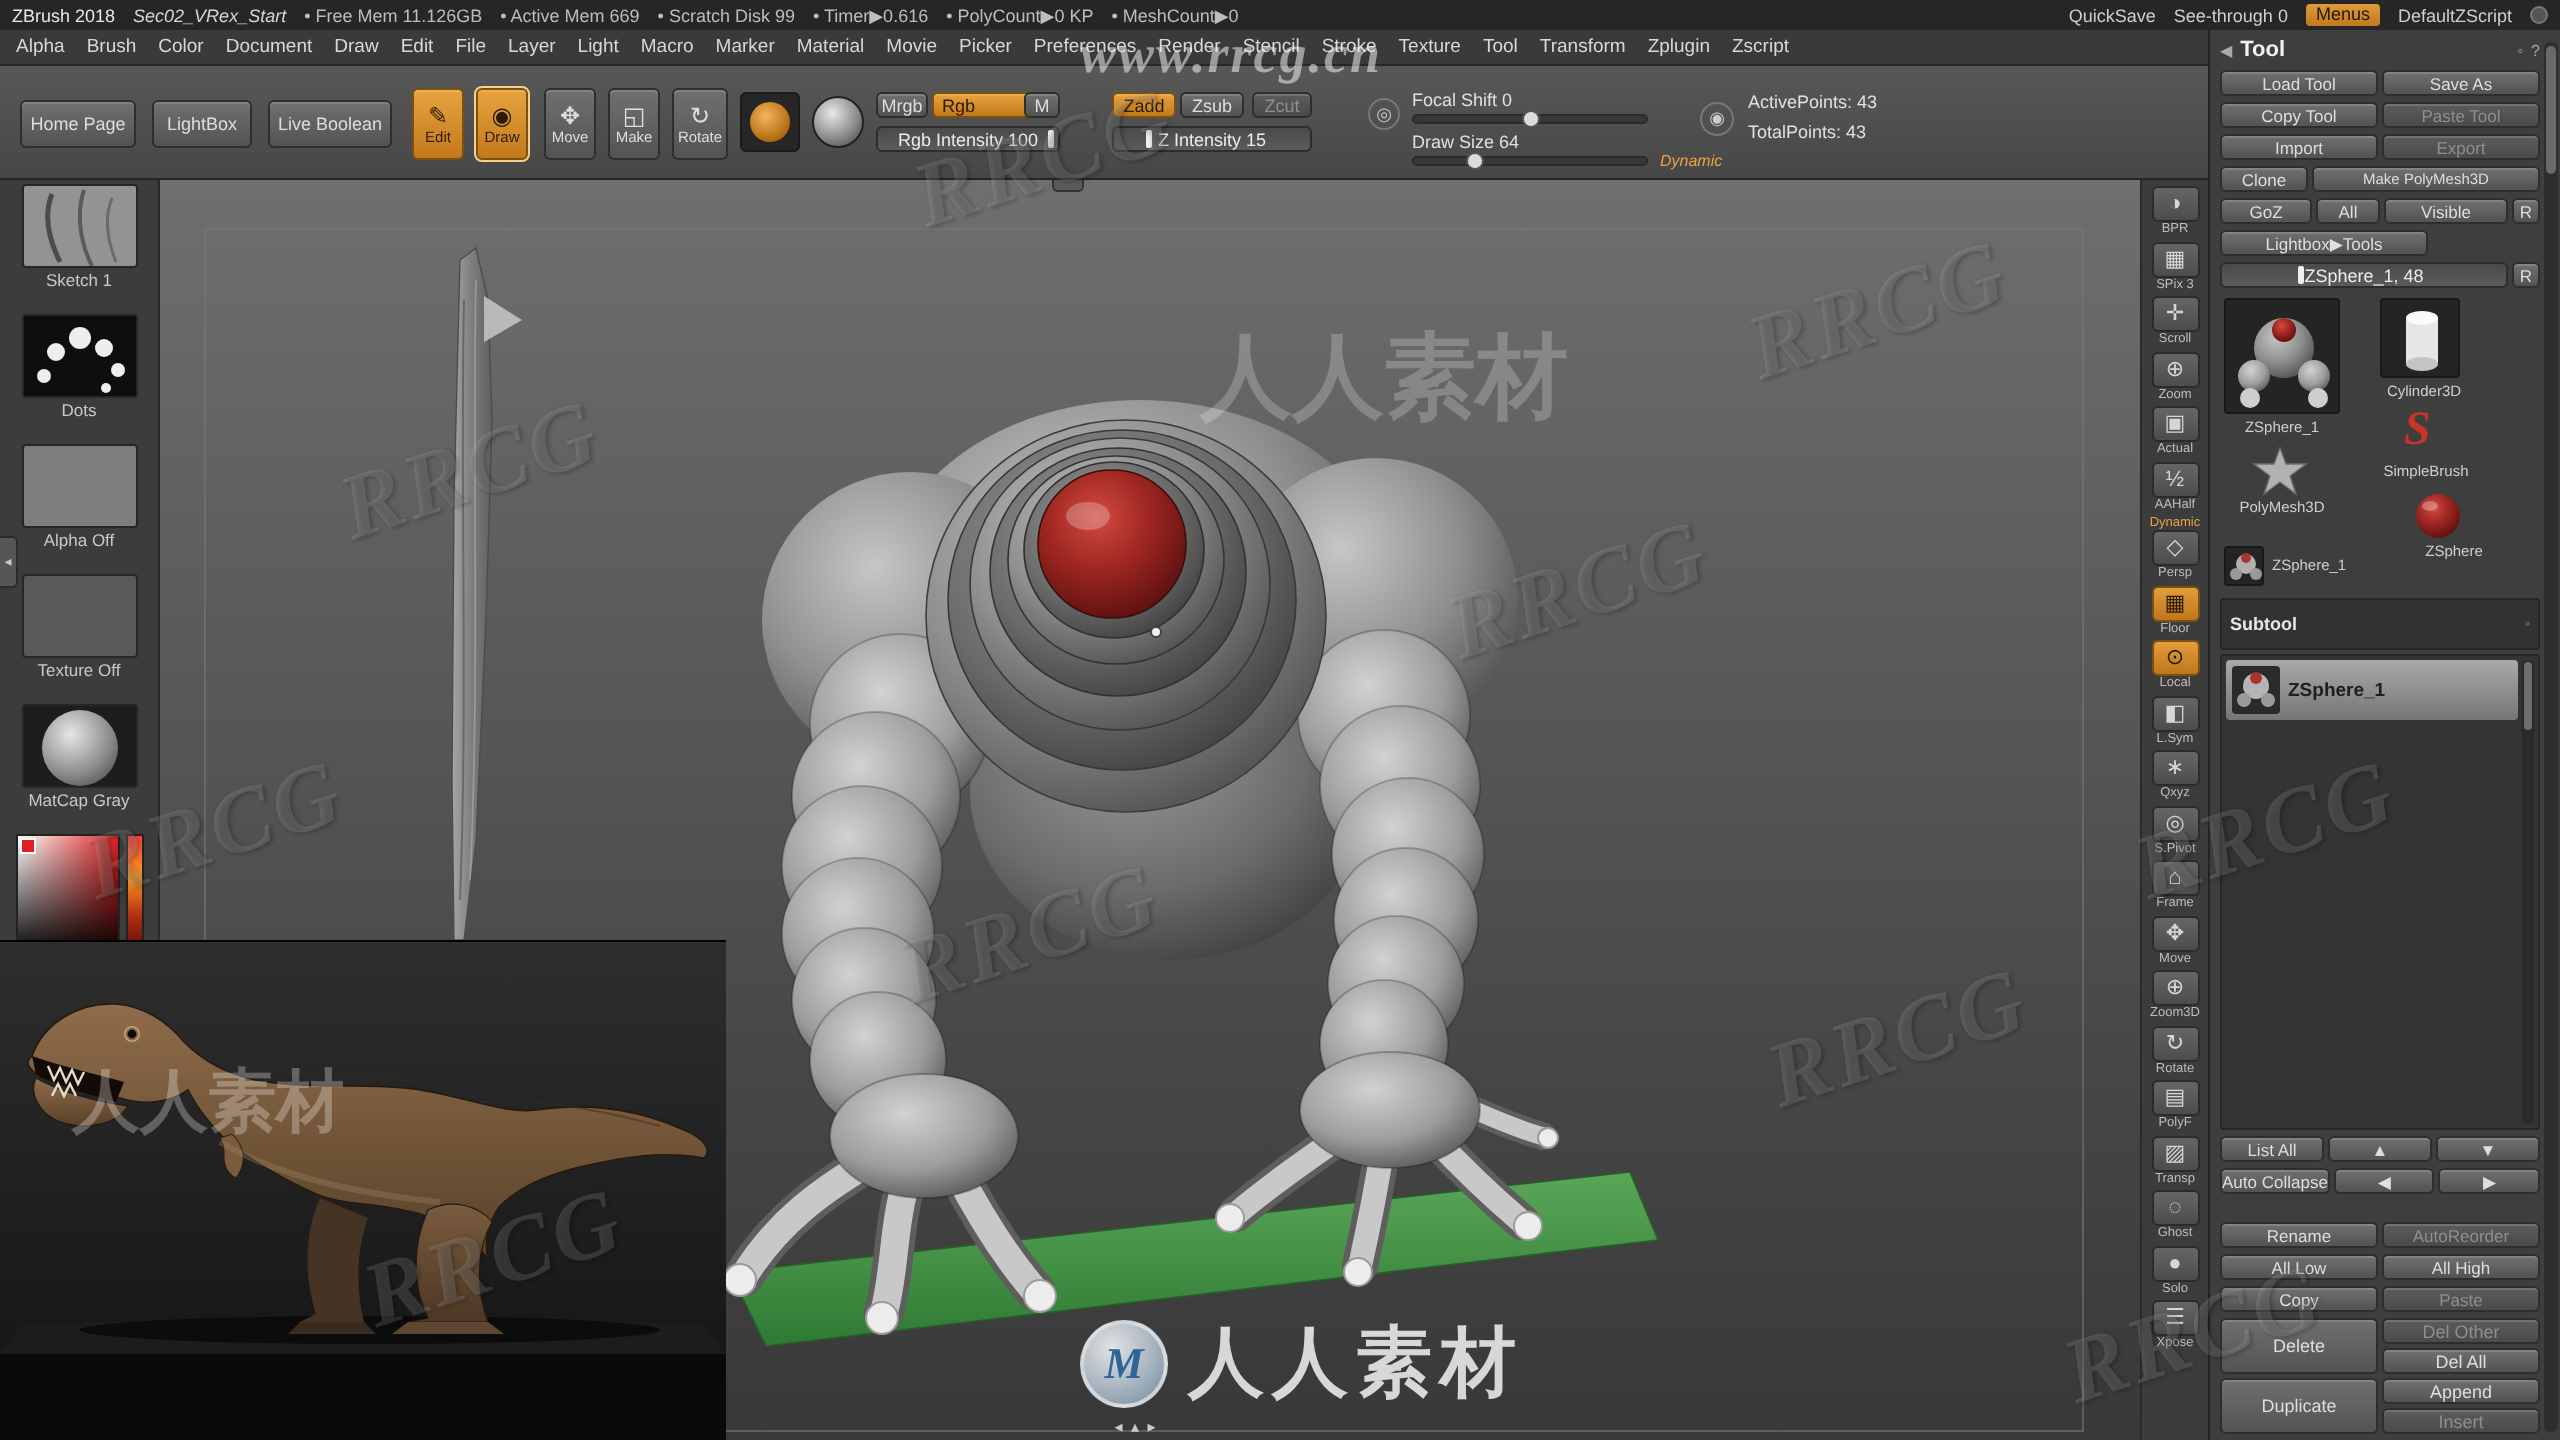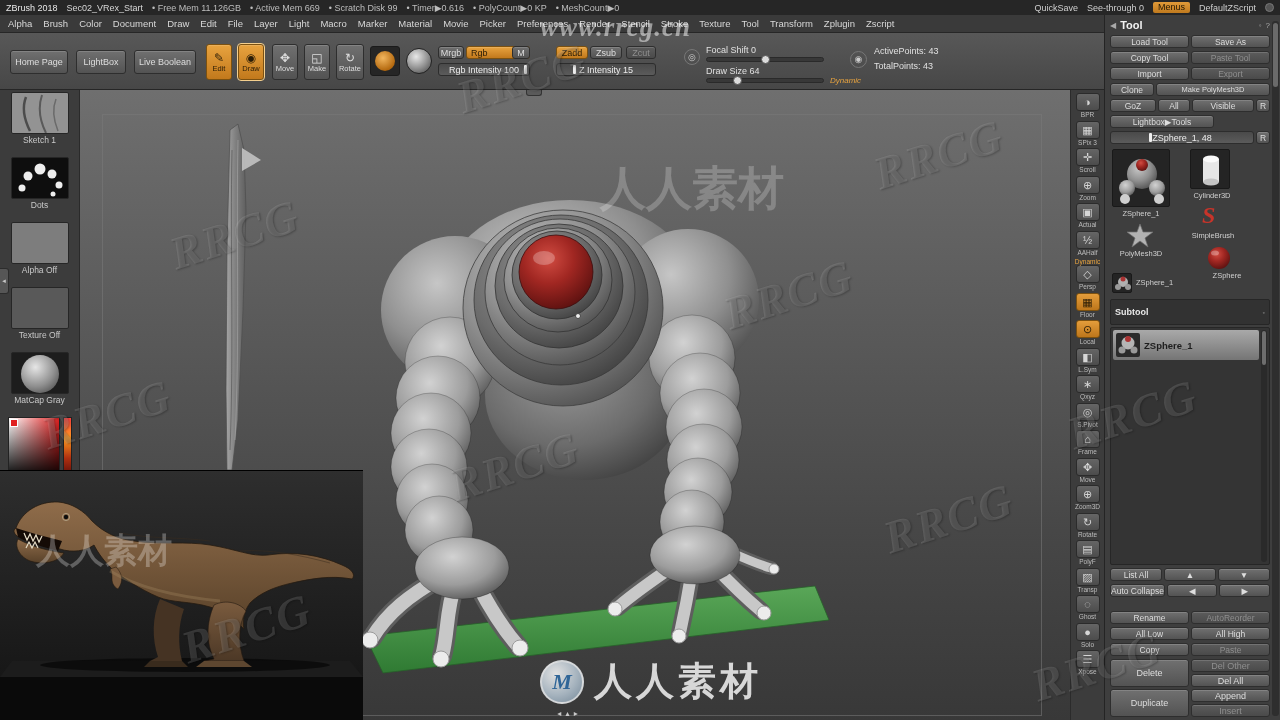--- a/index.html
+++ b/index.html
@@ -4,21 +4,21 @@
 <style>
   * { margin:0; padding:0; box-sizing:border-box; }
   html,body { background:#202020; }
   .screen{position:relative;width:1280px;height:720px;background:#303030;overflow:hidden;
           font-family:"Liberation Sans",sans-serif;-webkit-font-smoothing:antialiased;}
 
   
   .titlebar{position:absolute;left:0;top:0;width:1280px;height:15px;background:#262626;
             display:flex;align-items:center;gap:9px;padding:0 6px;font-size:9px;color:#bdbdbd;white-space:nowrap;}
   .titlebar .app{color:#e8e8e8;}
-  .titlebar .doc{color:#d6d6d6;}
+  .titlebar .doc{color:#d6d6d6;font-style:italic;}
   .titlebar .spacer{flex:1;}
   .tb-menus{background:linear-gradient(#e09a39,#c07a1e);color:#241803;padding:0 5px;border-radius:2px;height:11px;line-height:11px;}
   .tb-chip{color:#cfcfcf;}
   .tb-dot{width:9px;height:9px;border-radius:50%;background:#555;border:1px solid #777;}
 
   
   .menubar{position:absolute;left:0;top:15px;width:1104px;height:18px;background:#3a3a3a;
            border-bottom:1px solid #272727;display:flex;align-items:center;gap:11px;padding:0 8px;
            font-size:9.5px;color:#d8d8d8;white-space:nowrap;}
   .menubar span{cursor:default;}

